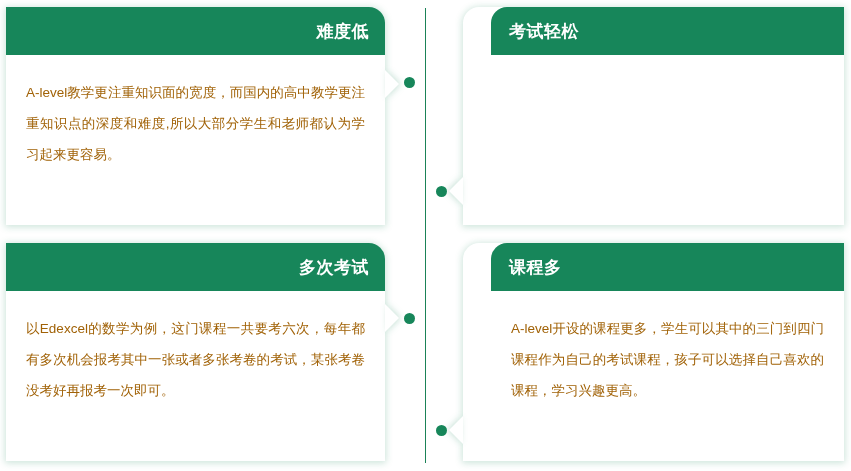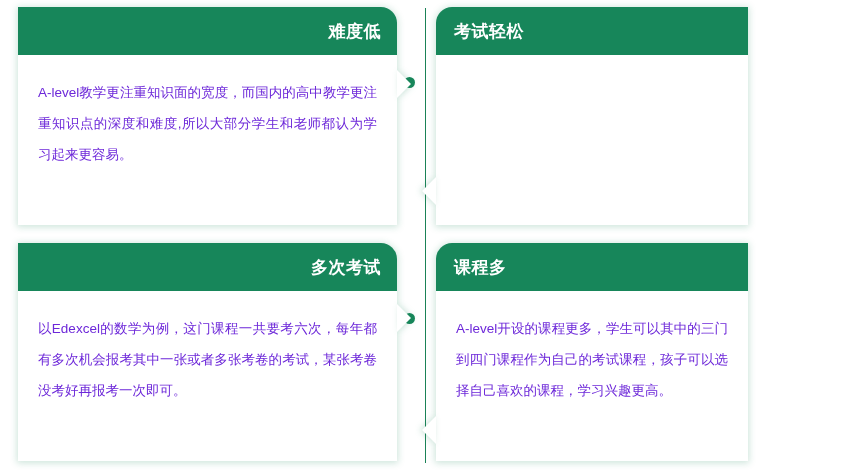--- a/index.html
+++ b/index.html
@@ -40,22 +40,22 @@
     background: #17865a;
   }
 
   
   .card {
     position: absolute;
     background: #ffffff;
     box-shadow: 0 1px 7px 1px rgba(24, 133, 85, 0.22);
     box-sizing: border-box;
   }
-  .card.left  { left: 18px;   width: 379px; }
-  .card.right { left: 436px; width: 312px; }
+  .card.left  { left: 6px;   width: 379px; }
+  .card.right { left: 463px; width: 381px; padding-left: 28px; }
   .card.row1  { top: 7px;  height: 218px; }
   .card.row2  { top: 243px; height: 218px; }
 
   .card.left  { border-top-right-radius: 16px; }
   .card.right { border-top-left-radius: 16px;  }
 
   .card-header {
     height: 48px;
     background: #17865a;
     display: flex;
@@ -79,21 +79,21 @@
     letter-spacing: 0.5px;
     line-height: 1;
     white-space: nowrap;
   }
 
   .card-body {
     padding: 22px 20px 10px 20px;
     box-sizing: border-box;
   }
   .card-text {
-    color: #6d28d9;
+    color: #a16207;
     font-size: 13.5px;
     line-height: 31px;
     text-align: justify;
     text-justify: inter-ideograph;
     margin: 0;
   }
 
   
   .notch {
     position: absolute;

